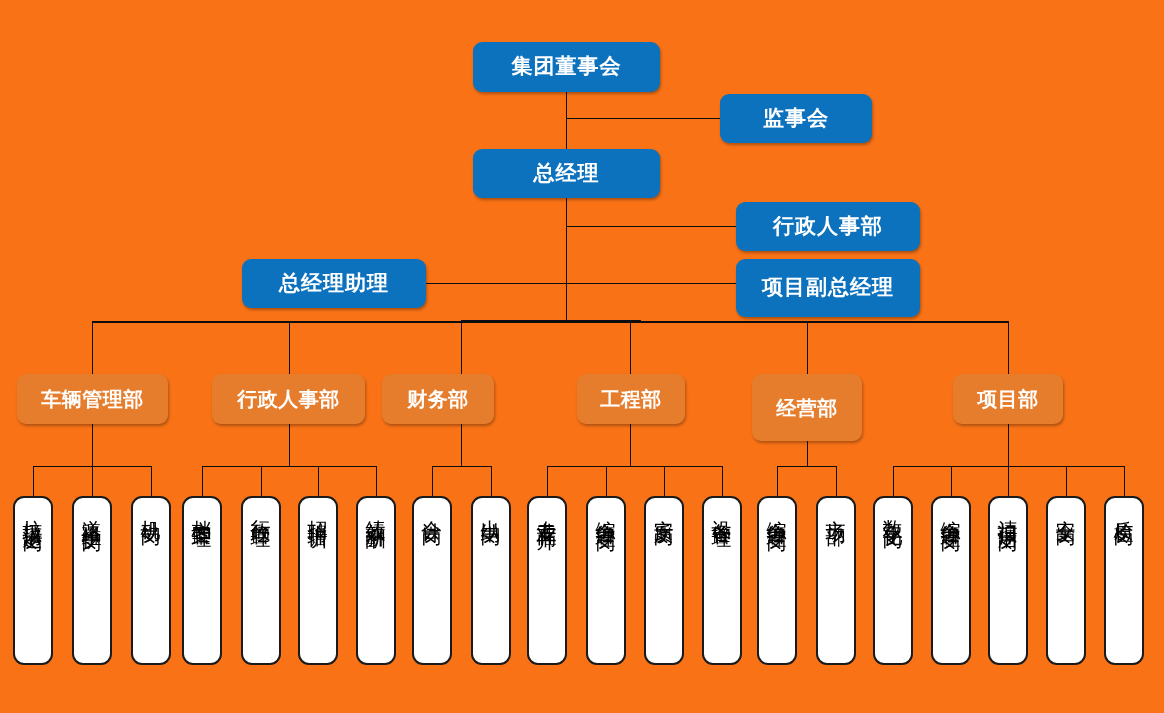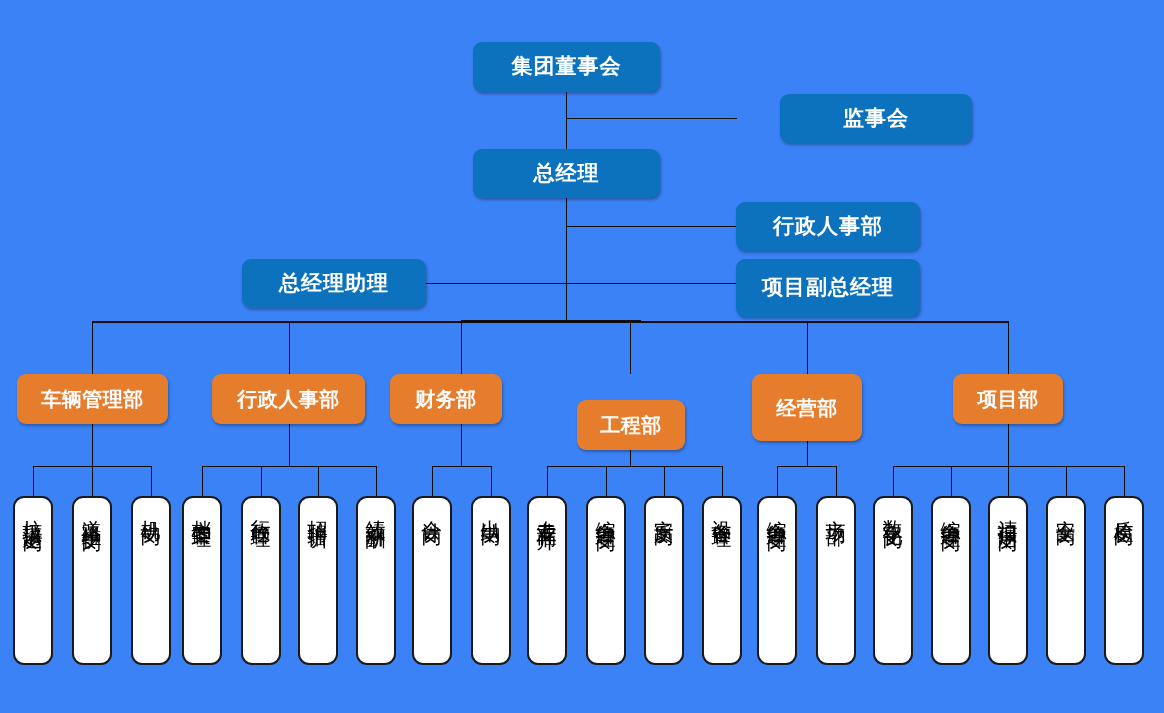--- a/index.html
+++ b/index.html
@@ -8,21 +8,21 @@
     padding: 0;
     background: #ffffff;
   }
   body {
     font-family: "DejaVu Sans", "Liberation Sans", sans-serif;
   }
   #chart {
     position: relative;
     width: 1164px;
     height: 713px;
-    background: #3b82f6;
+    background: #f97316;
     overflow: hidden;
   }
   
   .line {
     position: absolute;
     background: #0d0d0d;
   }
   .line.h { height: 1px; }
   .line.v { width: 1px; }
   .line.thick-h { height: 3px; }
@@ -129,34 +129,34 @@
   <div class="line v" style="left:1008px; top:424px; height:43px;"></div>
   <div class="line h" style="left:893px;  top:466px; width:232px;"></div>
   <div class="line v" style="left:893px;  top:466px; height:31px;"></div>
   <div class="line v" style="left:951px;  top:466px; height:31px;"></div>
   <div class="line v" style="left:1008px; top:466px; height:31px;"></div>
   <div class="line v" style="left:1066px; top:466px; height:31px;"></div>
   <div class="line v" style="left:1124px; top:466px; height:31px;"></div>
 
   <div class="node blue" style="left:473px; top:42px; width:187px; height:50px;">集团董事会</div>
 
-  <div class="node blue" style="left:780px; top:94px; width:192px; height:49px;">监事会</div>
+  <div class="node blue" style="left:720px; top:94px; width:152px; height:49px;">监事会</div>
 
   <div class="node blue" style="left:473px; top:149px; width:187px; height:49px;">总经理</div>
 
   <div class="node blue" style="left:736px; top:202px; width:184px; height:49px;">行政人事部</div>
 
   <div class="node blue" style="left:736px; top:259px; width:184px; height:58px;">项目副总经理</div>
 
   <div class="node orange" style="left:17px;  top:374px; width:151px; height:50px;">车辆管理部</div>
 
   <div class="node blue" style="left:242px; top:259px; width:184px; height:49px;">总经理助理</div>
   <div class="node orange" style="left:212px; top:374px; width:153px; height:50px;">行政人事部</div>
-  <div class="node orange" style="left:390px; top:374px; width:112px; height:50px;">财务部</div>
-  <div class="node orange" style="left:577px; top:374px; width:108px; height:50px;margin-top:26px;">工程部</div>
+  <div class="node orange" style="left:382px; top:374px; width:112px; height:50px;">财务部</div>
+  <div class="node orange" style="left:577px; top:374px; width:108px; height:50px;">工程部</div>
   <div class="node orange" style="left:752px; top:374px; width:110px; height:67px;">经营部</div>
   <div class="node orange" style="left:953px; top:374px; width:110px; height:50px;">项目部</div>
 
   <div class="node leaf" style="left:13px;  top:496px; width:40px; height:169px;">垃圾清运岗</div>
   <div class="node leaf" style="left:72px;  top:496px; width:40px; height:169px;">道路维护岗</div>
   <div class="node leaf" style="left:131px; top:496px; width:40px; height:169px;">机动岗</div>
 
   <div class="node leaf" style="left:182px; top:496px; width:40px; height:169px;">档案管理</div>
   <div class="node leaf" style="left:241px; top:496px; width:40px; height:169px;">行政管理</div>
   <div class="node leaf" style="left:298px; top:496px; width:40px; height:169px;">招聘培训</div>

